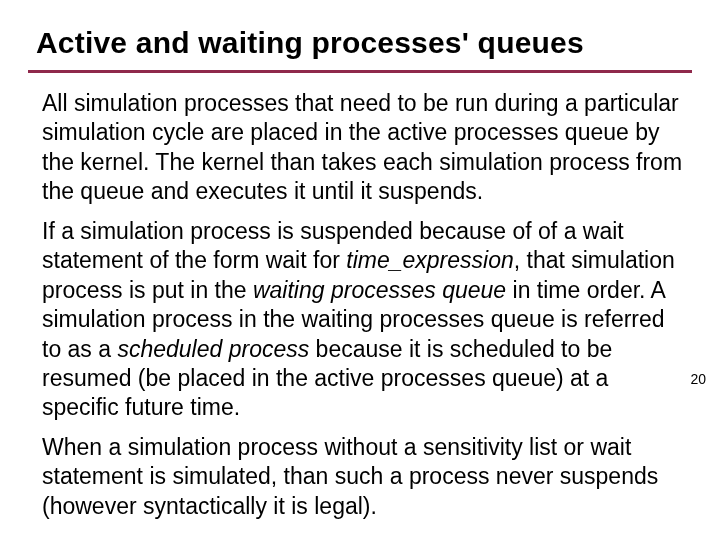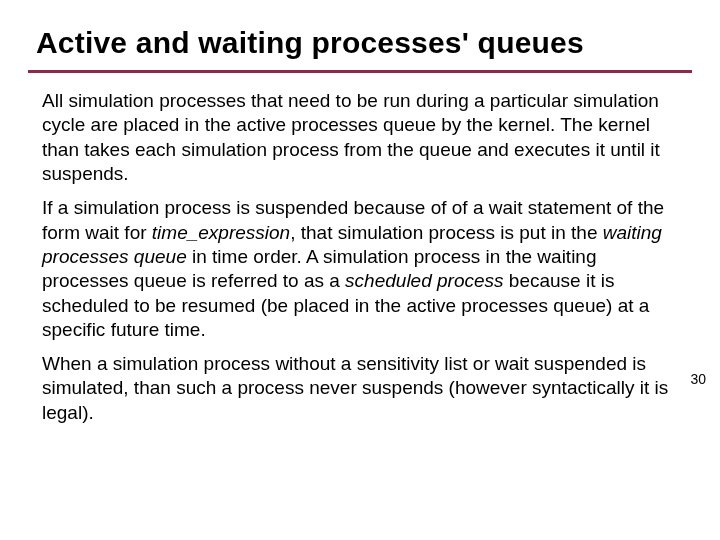--- a/index.html
+++ b/index.html
@@ -1,36 +1,36 @@
 <!DOCTYPE html>
 <html><head>
 <meta charset="utf-8">
 <style>
   * { margin: 0; padding: 0; box-sizing: border-box; }
   html, body { width: 720px; height: 540px; background: #ffffff; font-family: Arial, Helvetica, sans-serif; color: #000; }
   .slide { position: relative; width: 720px; height: 399px; padding: 20px 28px 0 28px; }
   .title { font-size: 30px; color: #000; margin: 6px 0 10px 8px; letter-spacing: 0.2px; }
   .rule { height: 3px; background: #8f294b; margin: 0 0 16px 0; }
-  .body { font-size: 19px; line-height: 1.28; color: #000; padding: 0 6px 0 14px; }
+  .body { font-size: 23px; line-height: 1.28; color: #000; padding: 0 6px 0 14px; }
   .body p { margin-bottom: 10px; }
   .bold { font-weight: normal; }
   .italic { font-style: italic; }
   .page-num { position: absolute; right: 14px; bottom: 12px; font-size: 14px; color: #000; }
 </style>
 </head>
 <body>
 
 <div class="slide">
   <h1 class="title">Active and waiting processes' queues</h1>
   <div class="rule"></div>
 
   <div class="body">
     <p>All simulation processes that need to be run during a particular simulation cycle are placed in the active processes queue by the kernel. The kernel than takes each simulation process from the queue and executes it until it suspends.</p>
 
     <p>
       <span>If a simulation process is suspended because of of a wait statement of the form </span><span class="bold">wait for </span><span class="bold italic">time_expression</span><span>, that simulation process is put in the </span><span class="italic">waiting processes queue</span><span> in time order. A simulation process in the waiting processes queue is referred to as a </span><span class="italic">scheduled process</span><span> because it is scheduled to be resumed (be placed in the active processes queue) at a specific future time.</span>
     </p>
 
-    <p>When a simulation process without a sensitivity list or wait suspended is simulated, than such a process never suspends (however syntactically it is legal).</p>
+    <p>When a simulation process without a sensitivity list or wait statement is simulated, than such a process never suspends (however syntactically it is legal).</p>
   </div>
 
-  <div class="page-num">30</div>
+  <div class="page-num">20</div>
 </div>
 
 </body></html>

